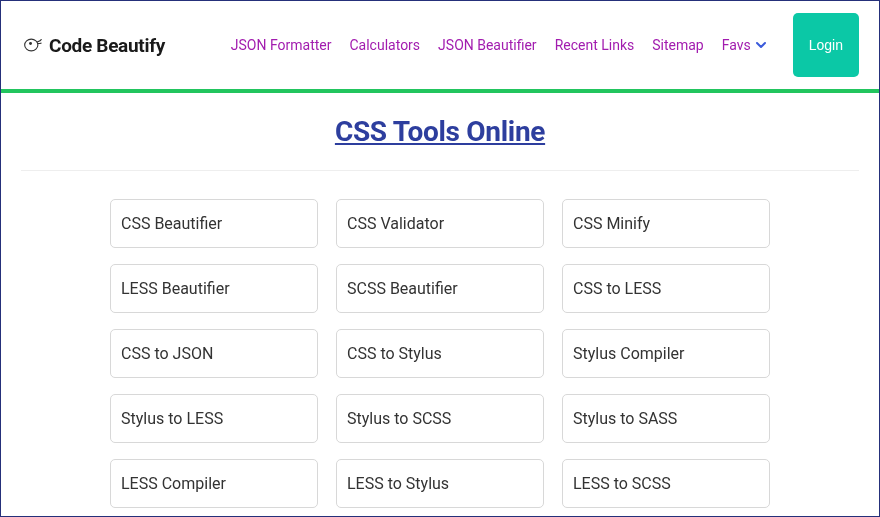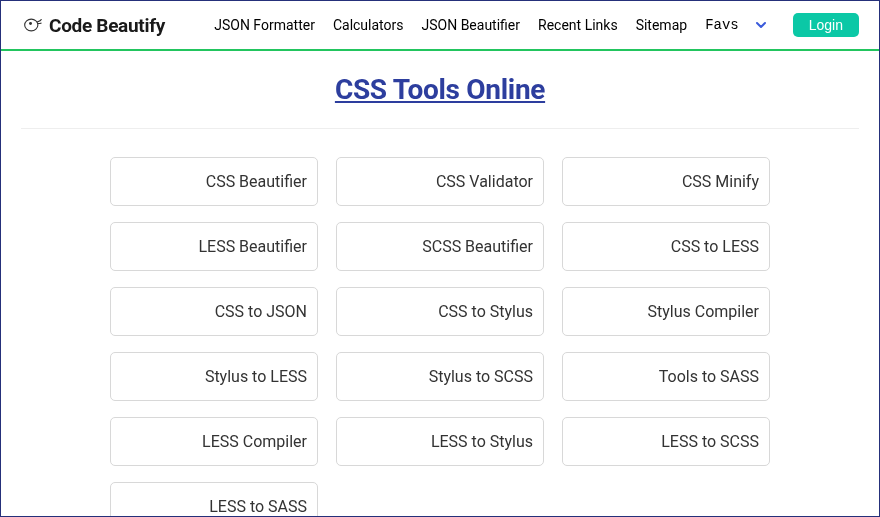--- a/index.html
+++ b/index.html
@@ -12,21 +12,21 @@
       background: #fff;
       width: 880px;
       height: 517px;
       border: 1px solid #25307a;
       overflow: hidden;
     }
     .header {
       display: flex;
       align-items: center;
       padding: 12px 20px;
-      border-bottom: 2px solid #22c55e;
+      border-bottom: 4px solid #22c55e;
       justify-content: center;
     }
     .logo {
       display: flex;
       align-items: center;
       gap: 6px;
       margin-right: 40px;
     }
     .logo-icon {
       width: 22px;
@@ -40,38 +40,37 @@
     }
     .nav {
       display: flex;
       align-items: center;
       gap: 18px;
       flex: 1;
       justify-content: flex-end;
     }
     .nav-item {
       font-size: 14px;
-      color: #000000;
+      color: #a21caf;
       cursor: pointer;
       text-decoration: none;
     }
     .favs {
       display: flex;
       align-items: center;
-      gap: 16px;
-      font-family: Liberation Mono, monospace;
+      gap: 4px;
     }
     .chevron {
       color: #3b5bdb;
     }
     .login-btn {
       background: #0bc8a6;
       color: #fff;
       border: none;
-      padding: 4px 16px;
+      padding: 24px 16px;
       border-radius: 5px;
       font-size: 14px;
       cursor: pointer;
       margin-left: 8px;
     }
     .main {
       padding: 22px 20px 0;
     }
     .page-title {
       text-align: center;
@@ -92,21 +91,21 @@
       grid-template-columns: repeat(3, 1fr);
       gap: 16px 18px;
       max-width: 680px;
       margin: 0 auto;
       padding: 0 10px;
     }
     .tool-card {
       border: 1px solid #d8d8d8;
       border-radius: 5px;
       padding: 14px 10px;
-      text-align: right;
+      text-align: left;
       font-size: 16px;
       color: #333;
       cursor: pointer;
       background: #fff;
     }
   </style>
 </head>
 <body>
 
 <header class="header">
@@ -143,19 +142,19 @@
     <div class="tool-card">CSS Validator</div>
     <div class="tool-card">CSS Minify</div>
     <div class="tool-card">LESS Beautifier</div>
     <div class="tool-card">SCSS Beautifier</div>
     <div class="tool-card">CSS to LESS</div>
     <div class="tool-card">CSS to JSON</div>
     <div class="tool-card">CSS to Stylus</div>
     <div class="tool-card">Stylus Compiler</div>
     <div class="tool-card">Stylus to LESS</div>
     <div class="tool-card">Stylus to SCSS</div>
-    <div class="tool-card">Tools to SASS</div>
+    <div class="tool-card">Stylus to SASS</div>
     <div class="tool-card">LESS Compiler</div>
     <div class="tool-card">LESS to Stylus</div>
     <div class="tool-card">LESS to SCSS</div>
     <div class="tool-card">LESS to SASS</div>
   </div>
 </main>
 
 </body></html>

